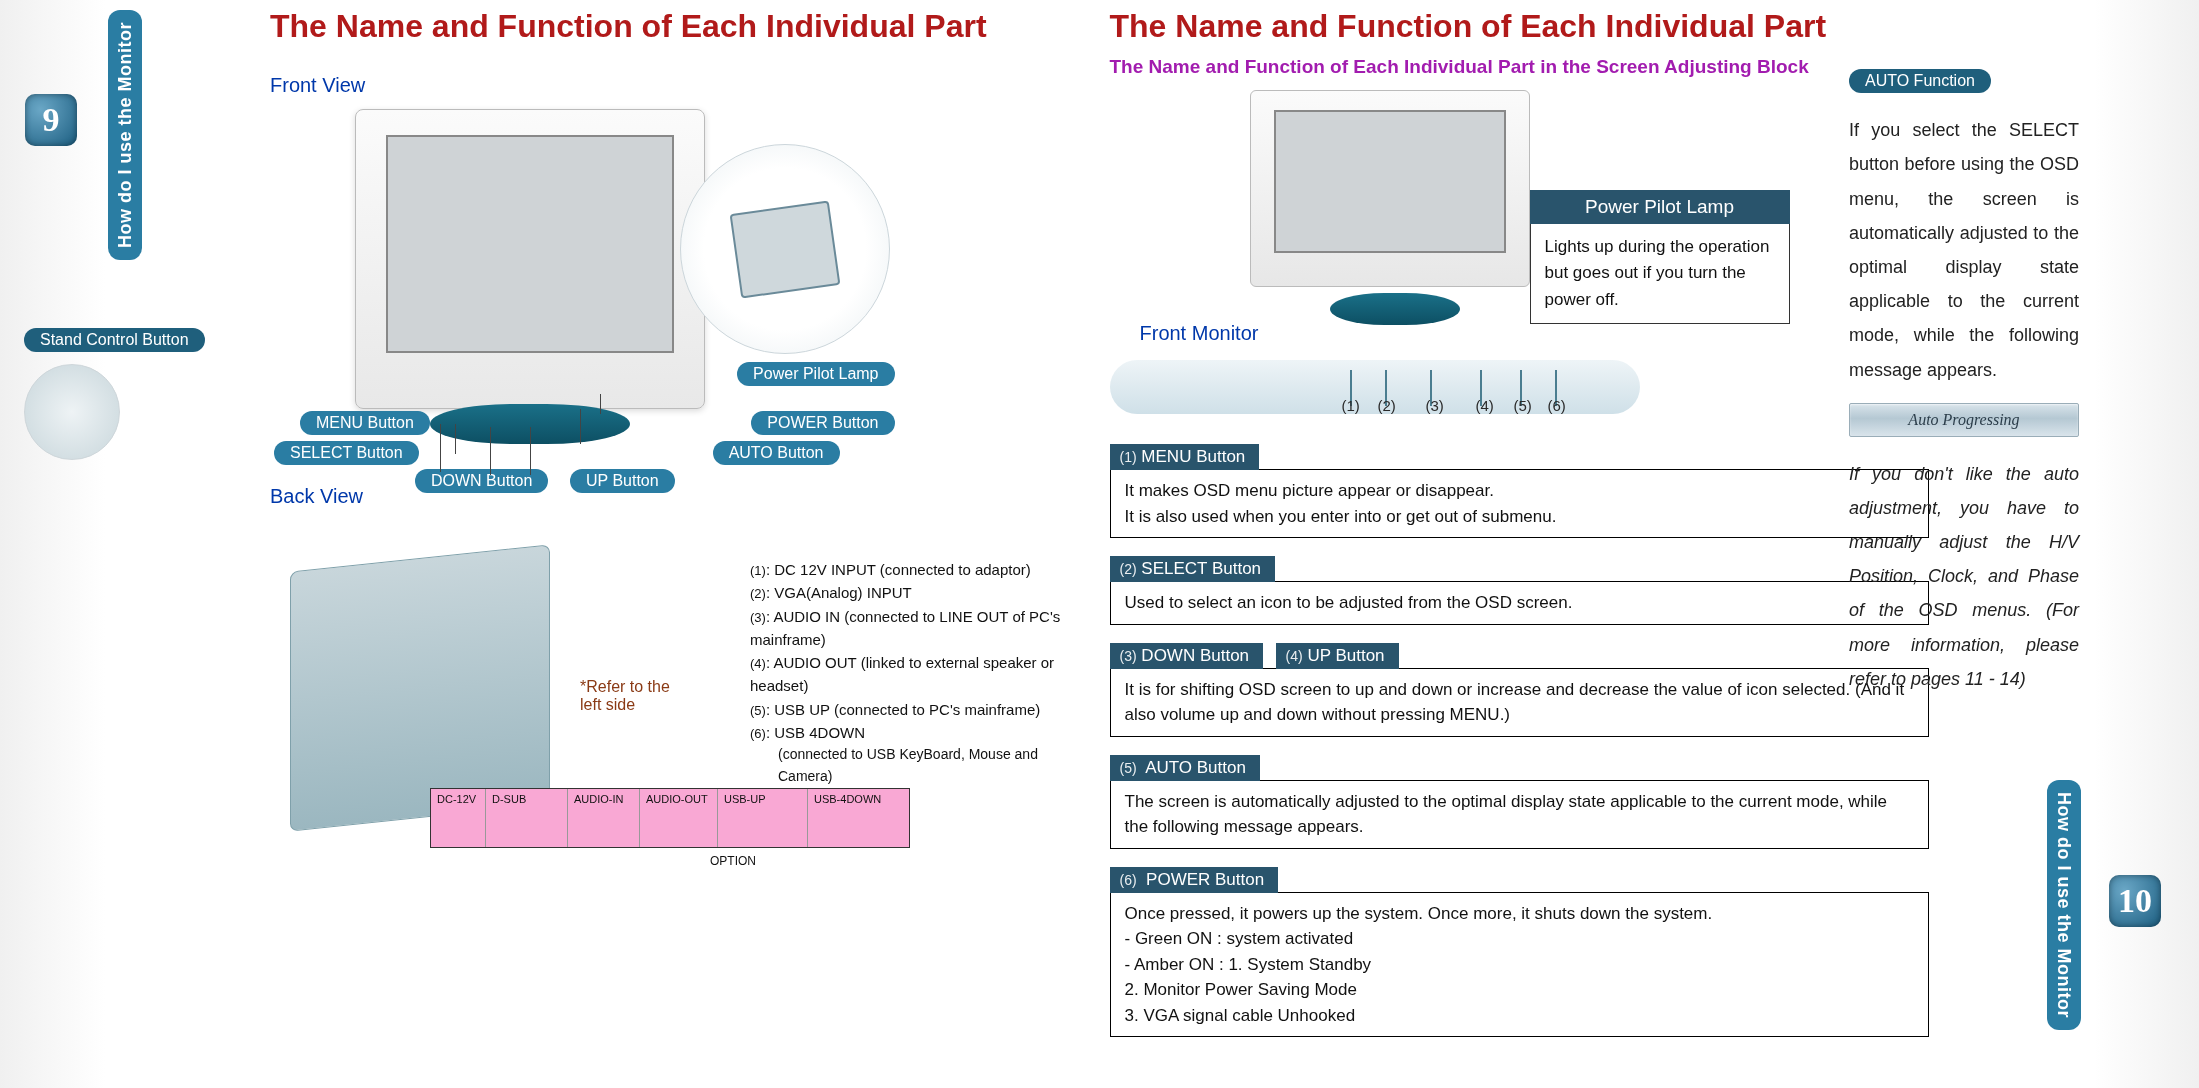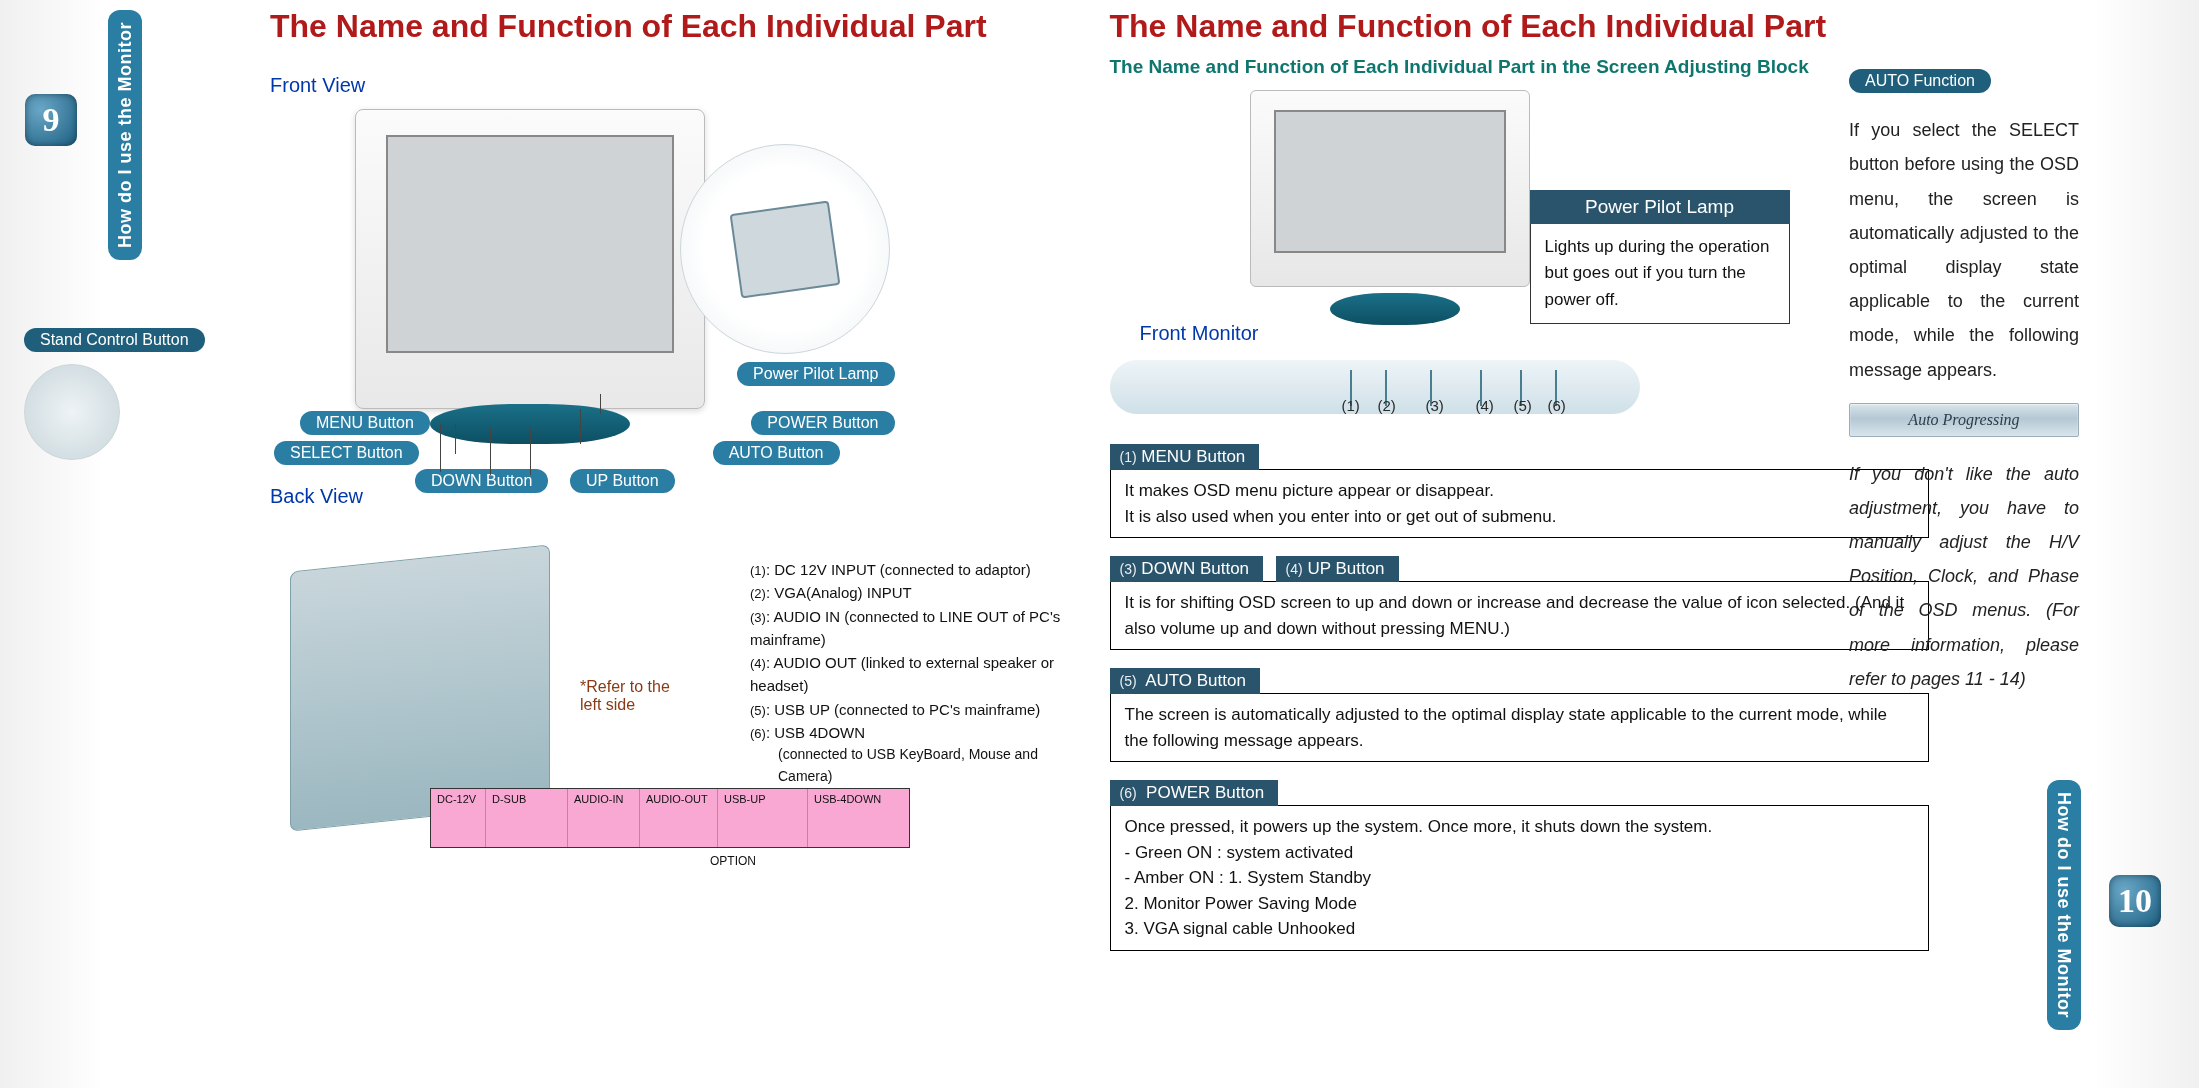--- a/index.html
+++ b/index.html
@@ -99,21 +99,21 @@
   .port-nums { position:absolute; left:160px; top:249px; width:480px; font:14px Arial;}
   .port-nums span { display:inline-block; text-align:left;}
   .back-notes { position:absolute; left:480px; top:20px; width:340px; font:15px/1.55 Arial;}
   .back-notes .n { font-size:13px;}
   .refer { position:absolute; left:310px; top:140px; color:#8a3a15; font:16px Arial; width:110px; }
   .sidebar-left .body-text { font:18px/1.8 Arial; color:#222; margin-top:14px;}
   .stand-img { margin-top:12px; width:96px; height:96px; border-radius:50%; background:radial-gradient(#eef3f5,#c8d6db); border:1px solid #ced6da; position:relative;}
   
   .right-content { position:absolute; left:10px; top:0; right:270px;}
   .sidebar-right-col { position:absolute; right:120px; top:63px; width:230px; font:18px/1.9 Arial; color:#222;}
-  .right-sub { font: bold 19px Arial; margin-top:10px; color:#0f766e;}
+  .right-sub { font: bold 19px Arial; margin-top:10px; color:#a21caf;}
   .callout-box { border:1px solid #000; padding:8px 14px; font:17px/1.5 Arial; margin-bottom:18px;}
   .callout-head { background:#29546c; color:#fff; display:inline-block; padding:3px 14px 3px 10px; font:17px Arial; margin-bottom:-1px; position:relative; z-index:1;}
   .callout-head .num { font-size:14px; opacity:.9;}
   .front-monitor2 { position:relative; width:280px; height:235px; margin:12px 0 0 140px;}
   .front-monitor2 .fm-box{position:absolute; inset:0 0 38px 0; background:linear-gradient(#fbfbfb,#e7e7e7); border:1px solid #bbb; border-radius:6px;}
   .front-monitor2 .fm-screen{position:absolute; left:24px; top:20px; right:24px; bottom:72px; background:#cfd3d6; border:2px solid #888;}
   .front-monitor2 .fm-stand{position:absolute; left:80px; bottom:0; width:130px; height:32px; background:linear-gradient(#1a7088,#0d4f63); border-radius:50%/60%;}
   .ppl-box { position:absolute; left:420px; top:100px; width:260px;}
   .ppl-head { background:#29546c; color:#fff; padding:6px 0; text-align:center; font:19px Arial;}
   .ppl-body { border:1px solid #333; border-top:none; padding:10px 14px; font:17px/1.55 Arial;}
@@ -258,20 +258,24 @@
           <span style="position:absolute;left:438px;">(6)</span>
         </div>
       </div>
 
       <div>
         <span class="callout-head"><span class="num">(1)</span> <span>MENU Button</span></span>
         <div class="callout-box" style="white-space:pre-line;">It makes OSD menu picture appear or disappear.
 It is also used when you enter into or get out of submenu.</div>
       </div>
       <div>
+        <span class="callout-head"><span class="num">(2)</span> <span>SELECT Button</span></span>
+        <div class="callout-box">Used to select an icon to be adjusted from the OSD screen.</div>
+      </div>
+      <div>
         <span class="callout-head"><span class="num">(3)</span> <span>DOWN Button</span></span>
         <span class="callout-head" style="margin-left:8px;"><span class="num">(4)</span> <span>UP Button</span></span>
         <div class="callout-box">It is for shifting OSD screen to up and down or increase and decrease  the value of icon selected.  (And  it also volume up and down without pressing MENU.)</div>
       </div>
       <div>
         <span class="callout-head"><span class="num">(5)</span>&nbsp; <span>AUTO Button</span></span>
         <div class="callout-box">The screen is  automatically adjusted to the optimal display state applicable to the current mode, while the following message appears.</div>
       </div>
       <div>
         <span class="callout-head"><span class="num">(6)</span>&nbsp; <span>POWER Button</span></span>

